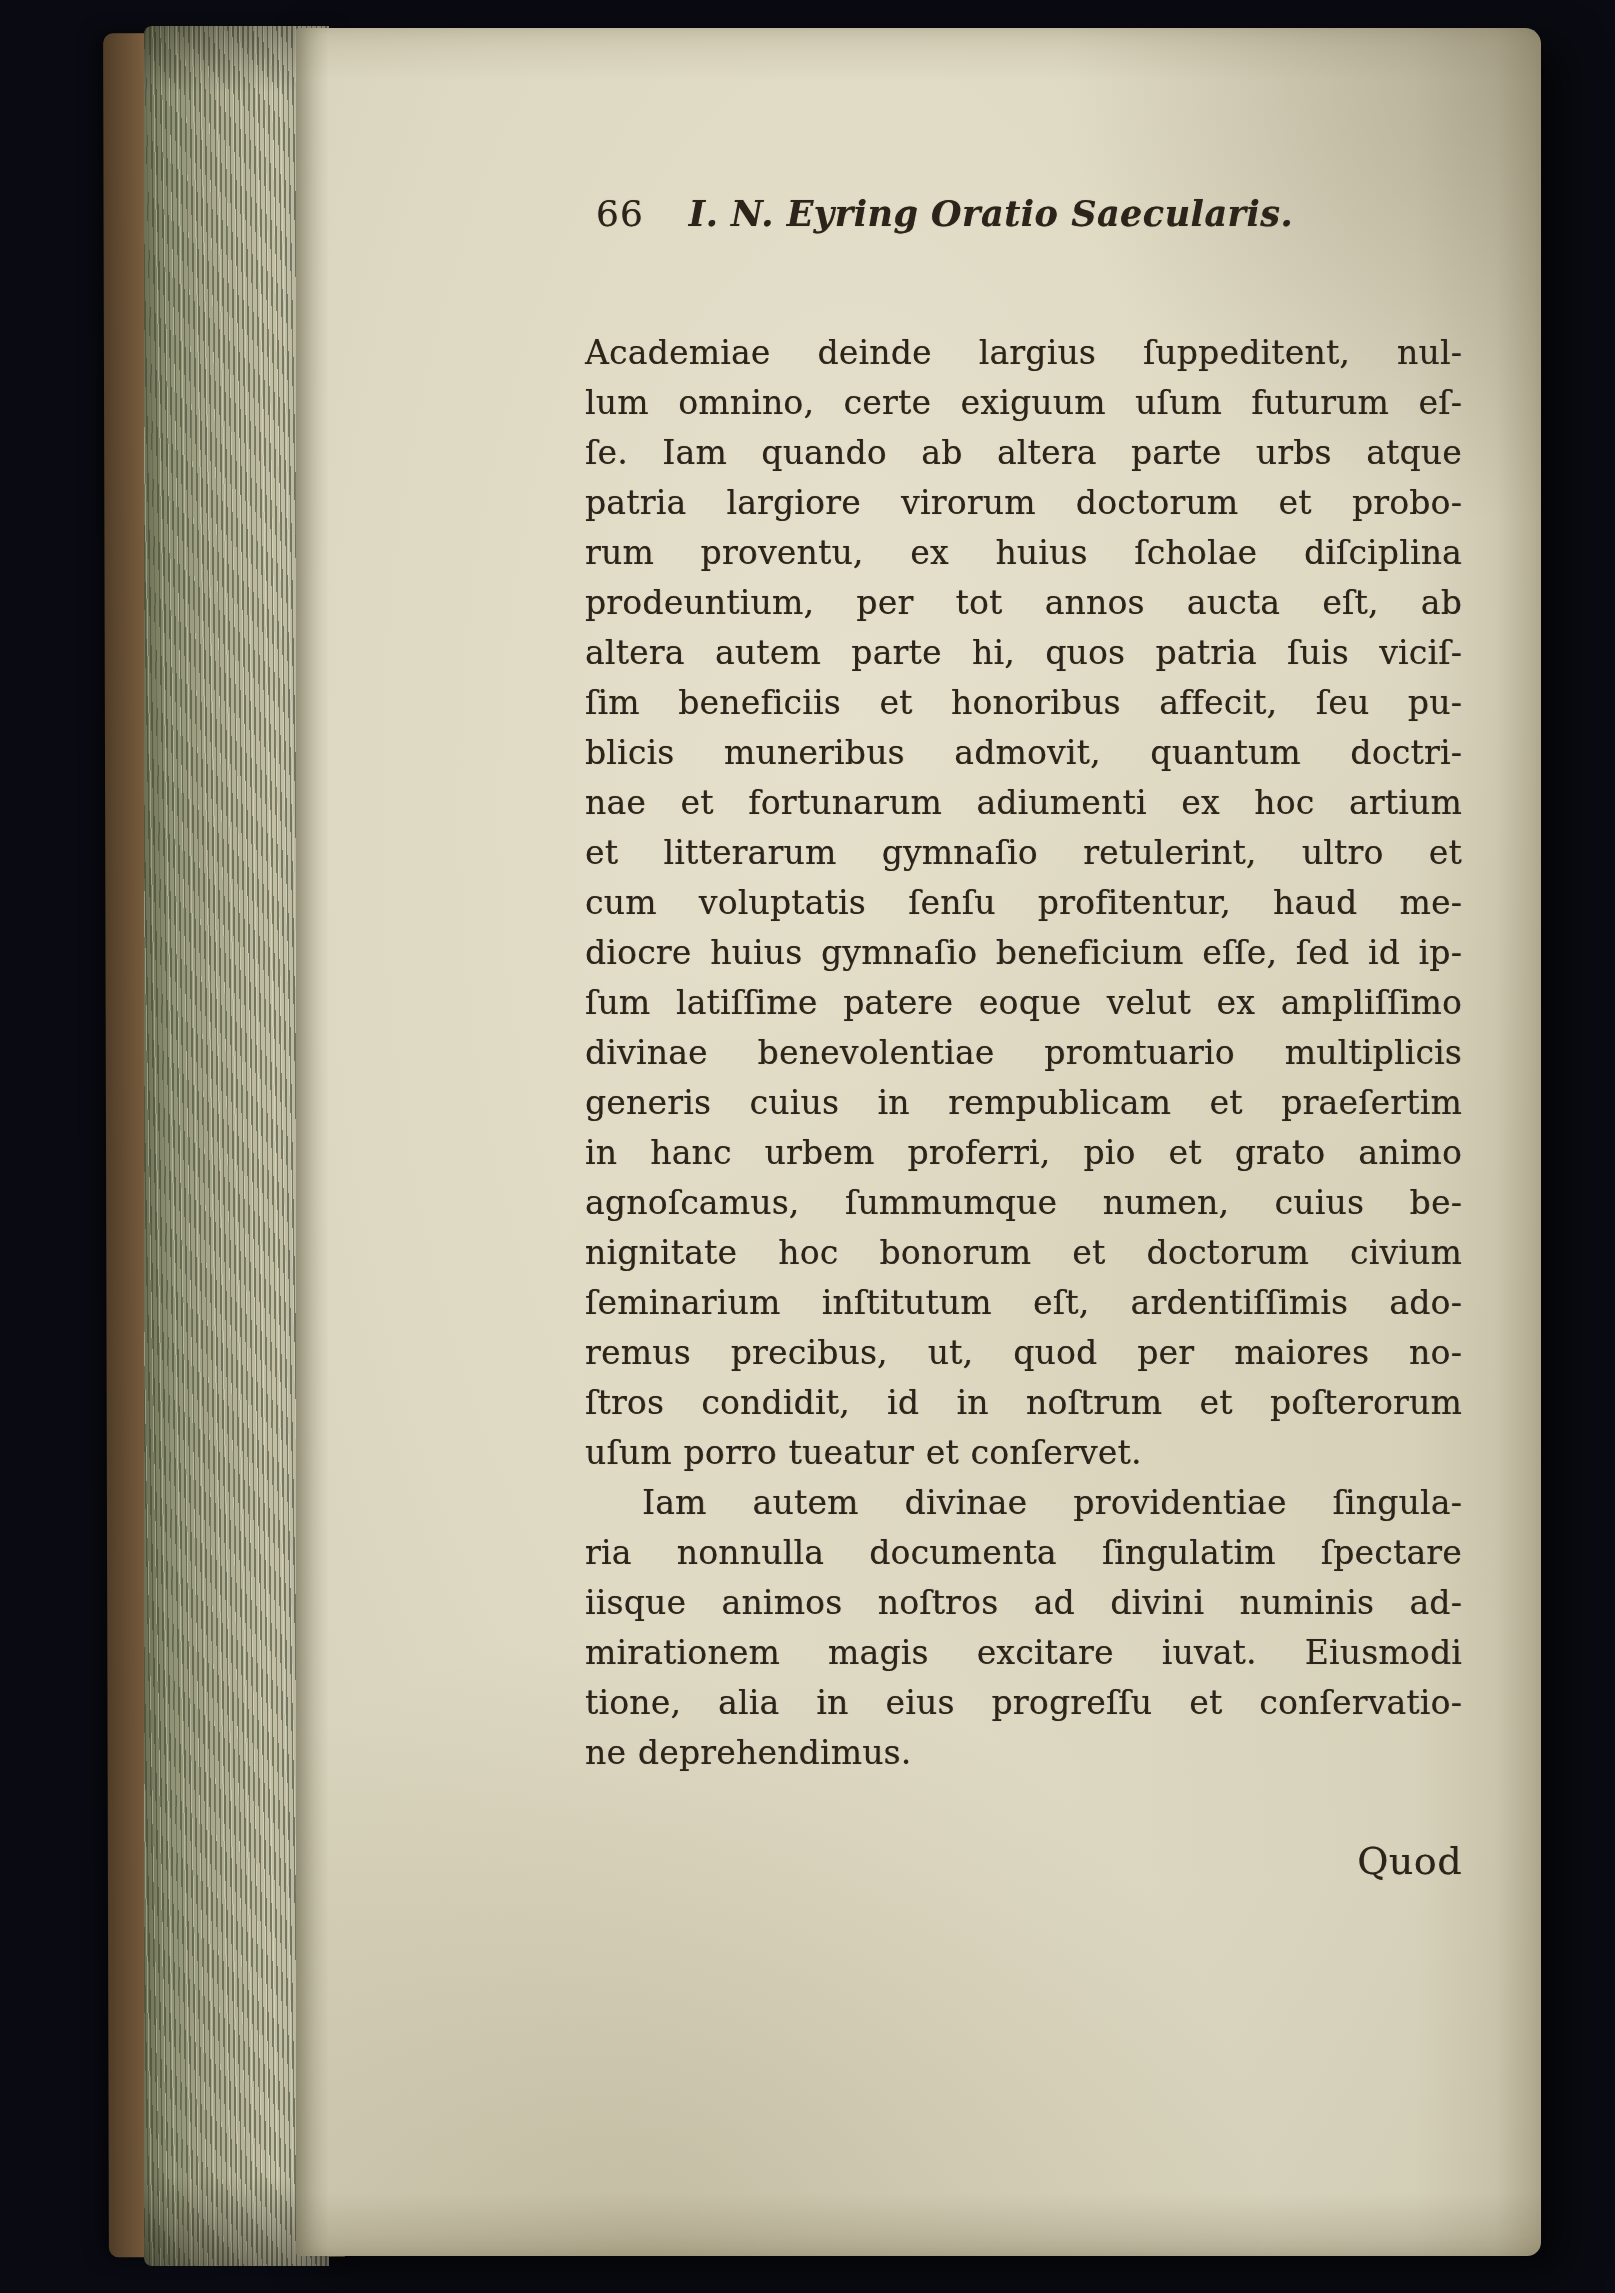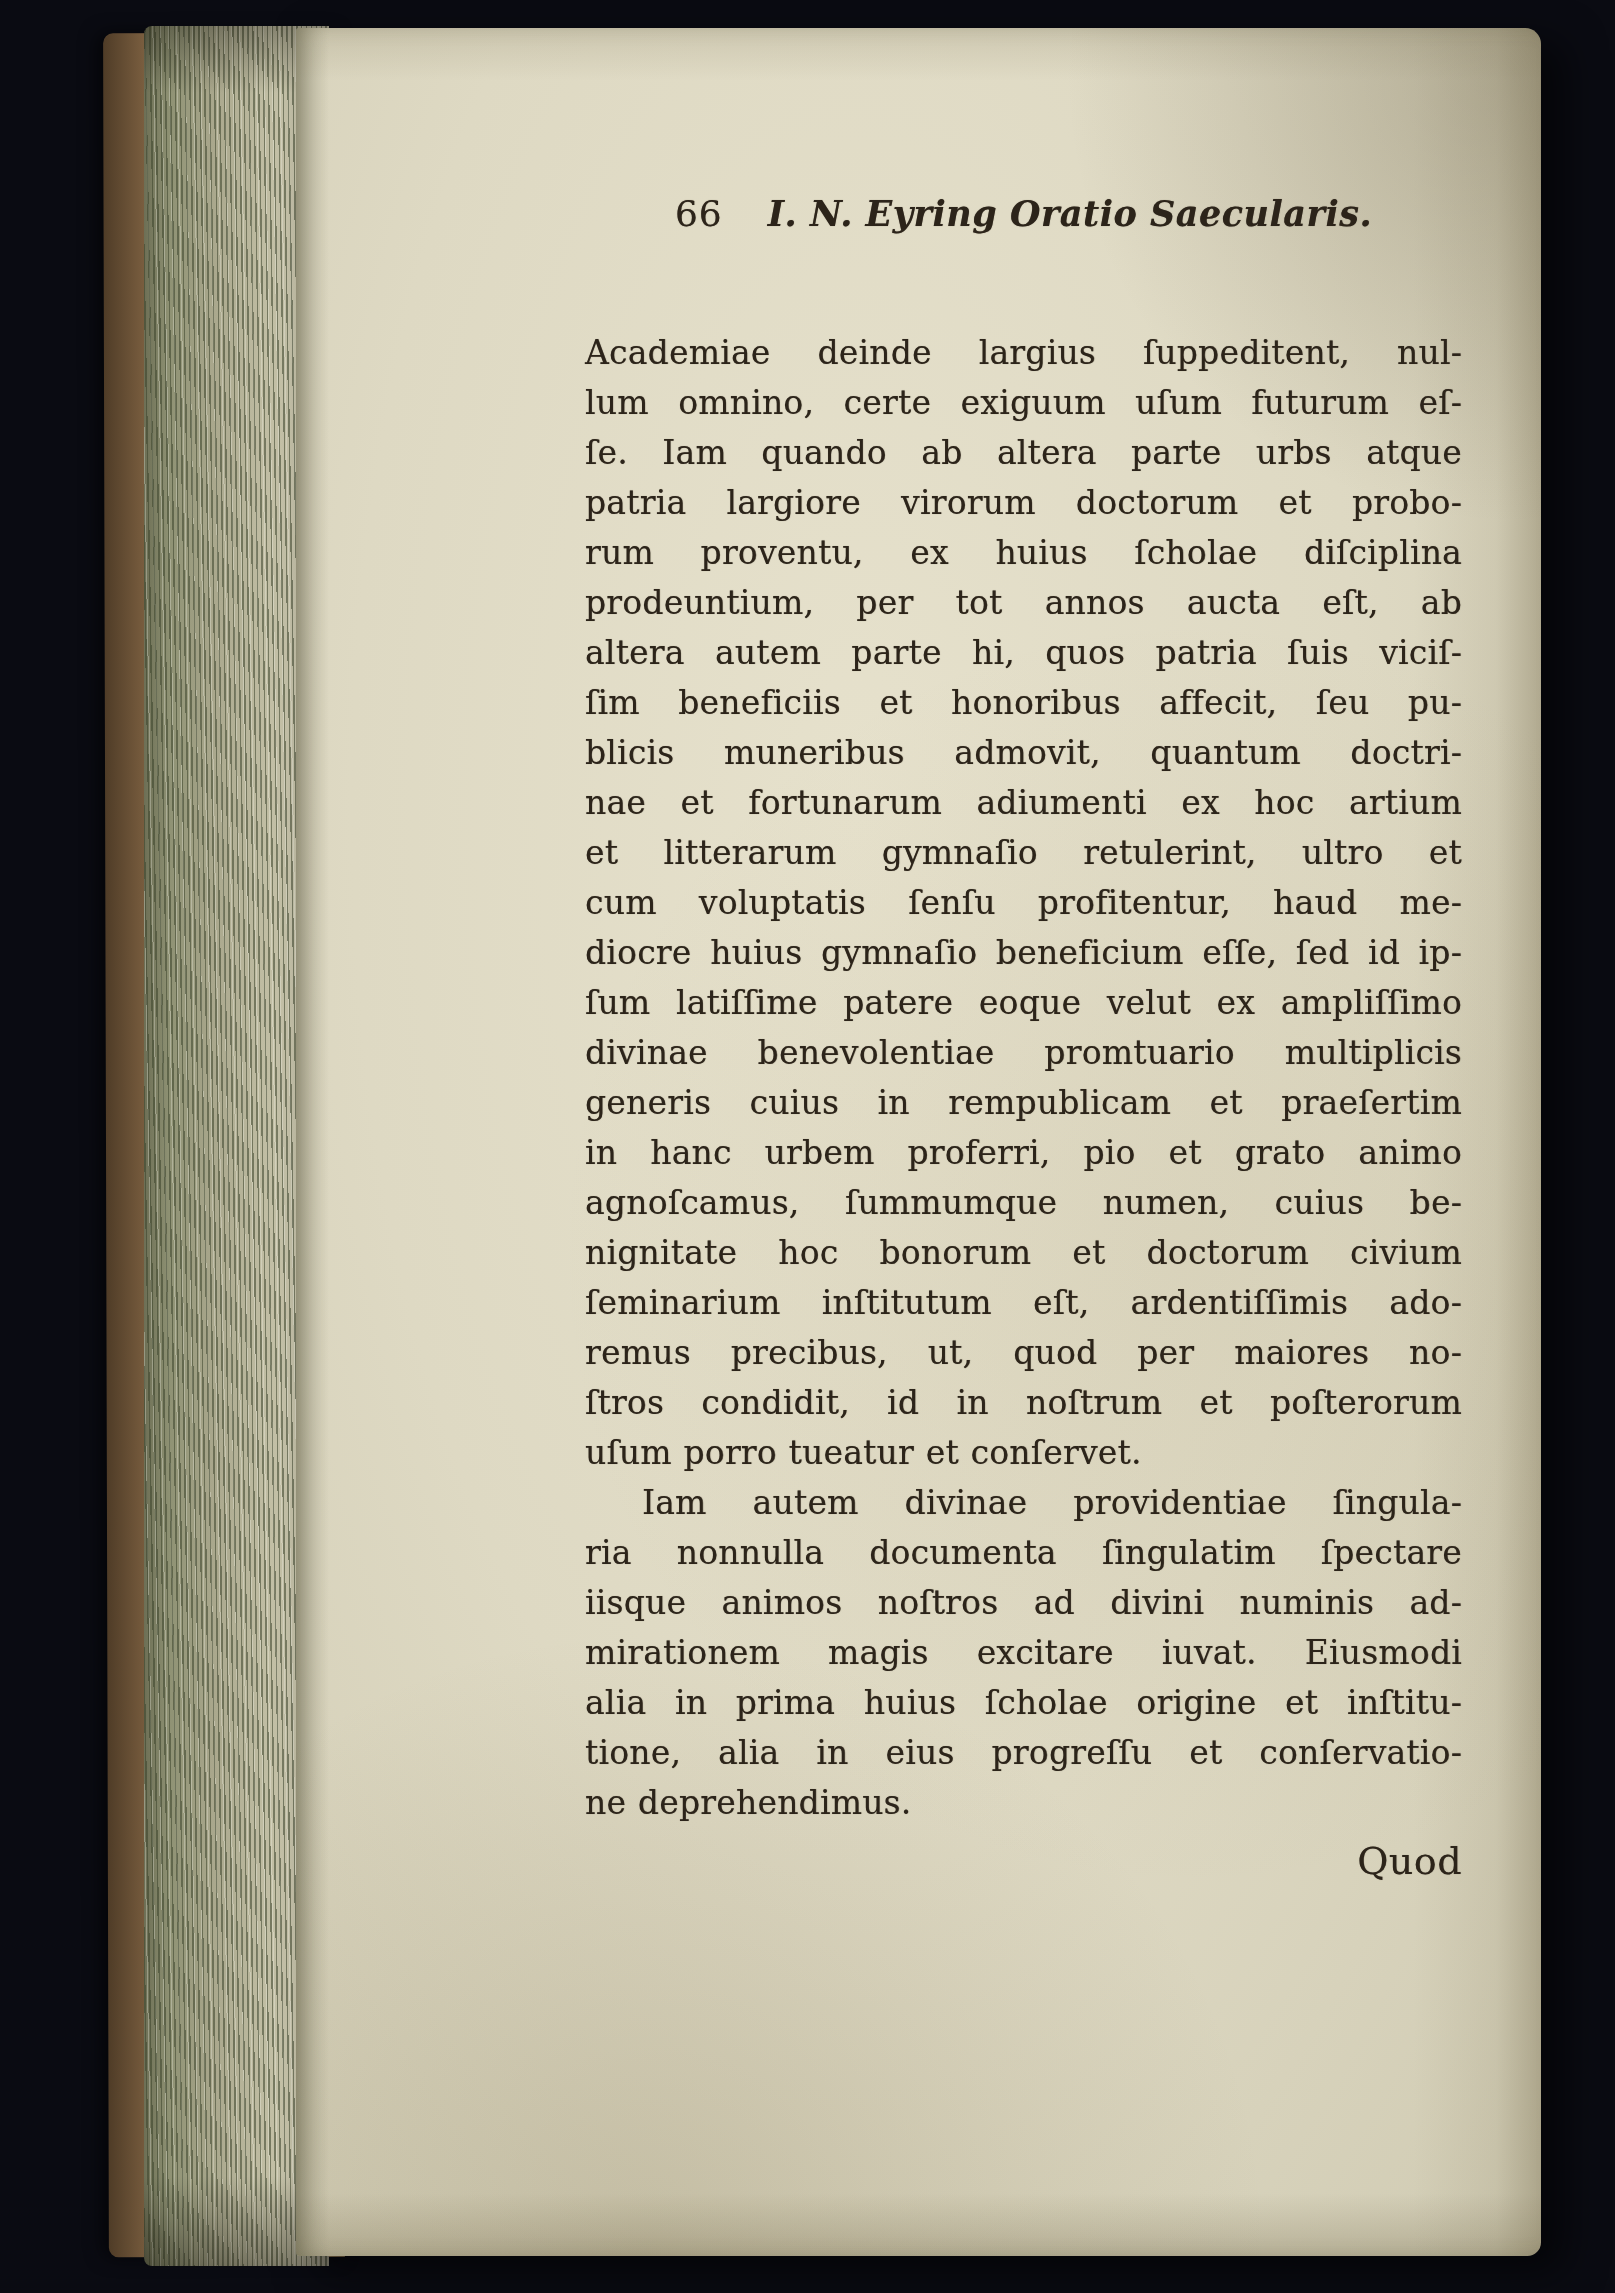--- a/index.html
+++ b/index.html
@@ -59,27 +59,26 @@
       linear-gradient(180deg, rgba(118,108,78,.18) 0, rgba(118,108,78,0) 53px),
       radial-gradient(ellipse at 45% 35%, #e6e1cc 0%, var(--paper, #ded9c3) 52%, #d0cbb3 100%);
     box-shadow:
       21.7px 15.8px 41px rgba(0,0,0,.6),
       inset 13.8px 0 23.6px -9.9px rgba(82,78,52,.55);
     color: var(--ink, #2c241a);
   }
 
   .header {
     position: absolute;
-    left: 289px; top: 165px;
+    left: 300px; top: 165px;
     width: 877px;
     display: flex;
     align-items: baseline;
     gap: 45px;
     text-shadow: 0 0 0.8px rgba(44,34,22,.6);
-    justify-content: center;
   }
   .pnum {
     font-size: 36px;
     letter-spacing: 1px;
   }
   .title {
     font-size: 35px;
     font-style: italic;
     font-weight: bold;
     letter-spacing: 0.5px;
@@ -149,21 +148,20 @@
           <div class="line">ſeminarium inſtitutum eſt, ardentiſſimis ado-</div>
           <div class="line">remus precibus, ut, quod per maiores no-</div>
           <div class="line">ſtros condidit, id in noſtrum et poſterorum</div>
           <div class="line last">uſum porro tueatur et conſervet.</div>
         </div>
         <div class="para">
           <div class="line indent">Iam autem divinae providentiae ſingula-</div>
           <div class="line">ria nonnulla documenta ſingulatim ſpectare</div>
           <div class="line">iisque animos noſtros ad divini numinis ad-</div>
           <div class="line">mirationem magis excitare iuvat.  Eiusmodi</div>
-          <div class="line">alia in prima huius ſcholae origine et inſtitu-</div>
           <div class="line">tione, alia in eius progreſſu et conſervatio-</div>
           <div class="line last">ne deprehendimus.</div>
         </div>
       </div>
     <div class="catchword">Quod</div>
   </div>
 </div>
 
 
 </body></html>

